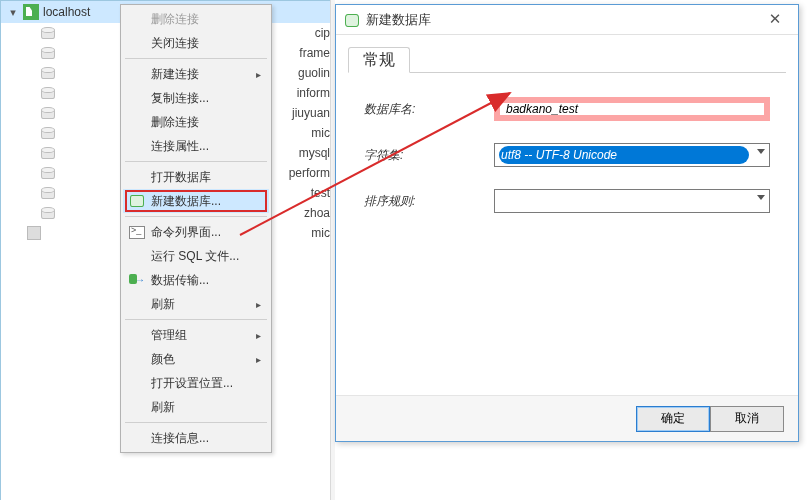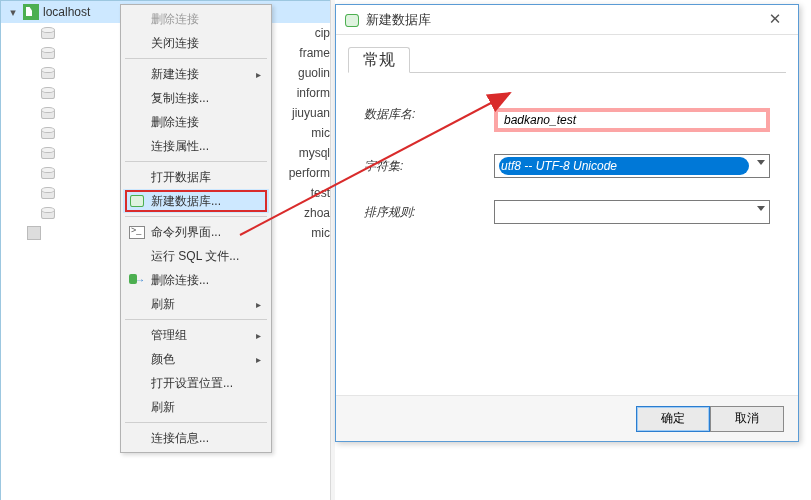--- a/index.html
+++ b/index.html
@@ -179,25 +179,24 @@
     font-size:16px;
     position:relative; top:1px;
     border-radius:3px 3px 0 0;
   }
   .form-wrap { padding:24px 16px 0 16px;font-style:italic; }
   .form-row { display:flex; align-items:center; margin-bottom:22px;}
   .form-row .flabel { width:130px; color:#333; }
   .form-row .fctrl { flex:1; }
   .text-input{
     width:100%; height:24px;
-    border:4px solid #fca5a5;
+    border:6px solid #fca5a5;
     padding:2px 6px;
     font:inherit;
     outline:none;
-    margin-top:11px;
   }
   .select-wrap{
     position:relative; width:100%; height:24px;
     border:1px solid #7a7a7a;
     background:#fff;
   }
   .select-wrap .selval{
     position:absolute; left:4px; top:2px; right:20px; height:18px;
     line-height:18px;
     padding:0 2px;
@@ -328,21 +327,21 @@
   <div class="sep"></div>
   <div class="mi">
       <span class="micon ic-cmd"></span>
       <span>命令列界面...</span>
     </div>
   <div class="mi">
       <span>运行 SQL 文件...</span>
     </div>
   <div class="mi">
       <span class="micon ic-transfer"></span>
-      <span>删除连接...</span>
+      <span>数据传输...</span>
     </div>
   <div class="mi">
       <span>刷新</span>
       <span class="sub-arrow">▸</span>
     </div>
   <div class="sep"></div>
   <div class="mi">
       <span>管理组</span>
       <span class="sub-arrow">▸</span>
     </div>

